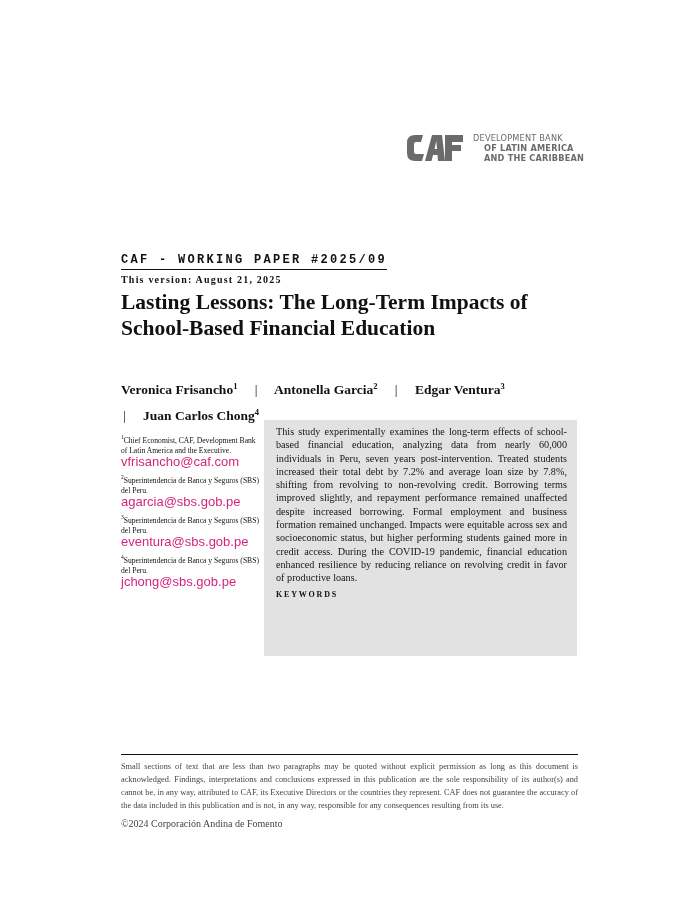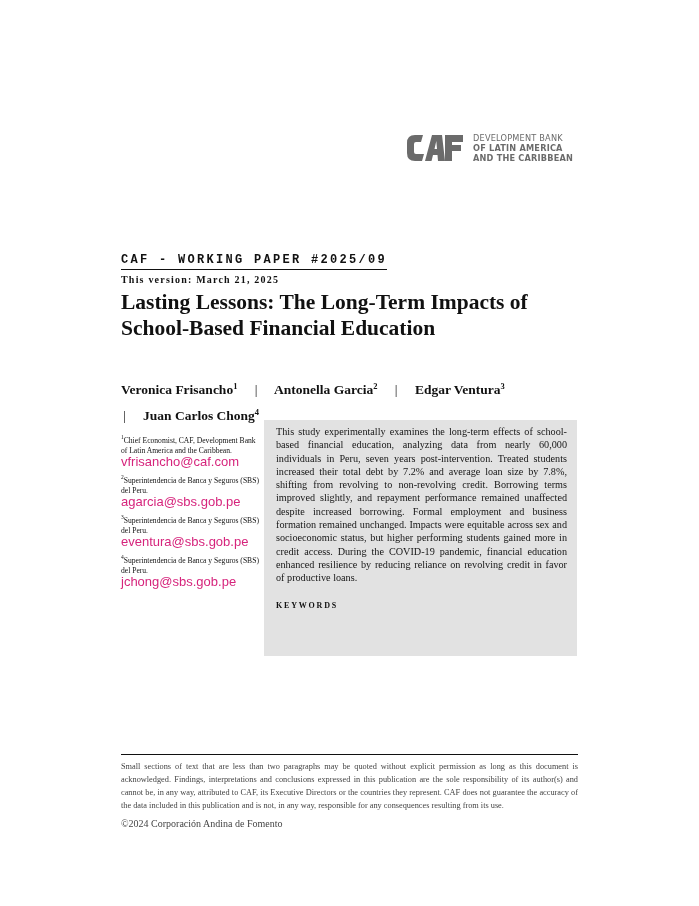--- a/index.html
+++ b/index.html
@@ -4,21 +4,21 @@
 <style>
   html, body { margin: 0; padding: 0; background: #ffffff; }
   body { width: 699px; height: 906px; position: relative; overflow: hidden;
          font-family: "DejaVu Serif", "Liberation Serif", serif; color: #111; }
 
   .logo { position: absolute; left: 405px; top: 133px; display: flex; }
   .logo-mark { width: 60px; height: 30px; }
   .logo-text { margin-left: 8px; font-family: "DejaVu Sans", "Liberation Sans", sans-serif;
                font-size: 8.2px; line-height: 10px; color: #6b6b6b; letter-spacing: 0.2px; }
   .logo-text .l1 { font-weight: normal; }
-  .logo-text .l2, .logo-text .l3 { font-weight: bold; }
+  .logo-text .l2, .logo-text .l3 { font-weight: bold; margin-left: 11px; }
 
   .series { position: absolute; left: 121px; top: 248px; }
   .series-title { font-family: Liberation Mono, monospace; font-weight: bold; font-size: 12px;
                   letter-spacing: 2.3px; padding-bottom: 2px; border-bottom: 1.2px solid #111; display: inline-block; }
   .series-version { font-family: "Liberation Serif", serif; font-weight: bold; font-size: 10px;
                     letter-spacing: 1.2px; margin-top: 4px; }
 
   .title { position: absolute; left: 121px; top: 289px; width: 460px;
            font-family: "Liberation Serif", serif; font-weight: bold; font-size: 21.5px;
            line-height: 26px; color: #111; }
@@ -34,21 +34,21 @@
             font-family: "Liberation Serif", serif; font-size: 7.6px; line-height: 10.5px; color: #111; }
   .affil { margin-bottom: 3px; }
   .affil sup { font-size: 5.5px; }
   .affil .email { font-family: Liberation Sans, sans-serif; font-size: 13px; color: #d6247c; }
 
   .abstract-box { position: absolute; left: 264px; top: 420px; width: 313px; height: 236px;
                   background: #e2e2e2; box-sizing: border-box; padding: 5px 10px 0 12px; }
   .abstract { font-family: "Liberation Serif", serif; font-size: 10.2px; line-height: 13.3px;
               text-align: justify; color: #151515; hyphens: auto; }
   .kw-title { font-family: "Liberation Serif", serif; font-weight: bold; font-size: 8px;
-              letter-spacing: 1.8px; margin-top: 16px; }
+              letter-spacing: 1.8px; margin-top: 5px; }
   .kw-list { font-family: "Liberation Serif", serif; font-size: 8.5px; line-height: 14px; margin-top: 3px; }
 
   .footer { position: absolute; left: 121px; top: 754px; width: 457px; }
   .footer-rule { border-top: 1.3px solid #111; }
   .footer-notice { font-family: "Liberation Serif", serif; font-size: 8.3px; line-height: 13px;
                    color: #444; text-align: justify; margin-top: 5px; }
   .footer-copy { font-family: "Liberation Serif", serif; font-size: 10px; color: #444; margin-top: 6px; }
 </style>
 </head>
 <body>
@@ -64,39 +64,39 @@
   </svg>
   <div class="logo-text">
     <div class="l1">DEVELOPMENT BANK</div>
     <div class="l2">OF LATIN AMERICA</div>
     <div class="l3">AND THE CARIBBEAN</div>
   </div>
 </div>
 
 <div class="series">
   <div class="series-title">CAF - WORKING PAPER #2025/09</div>
-  <div class="series-version">This version: March 21, 2025</div>
+  <div class="series-version">This version: August 21, 2025</div>
 </div>
 
 <div class="title">Lasting Lessons: The Long-Term Impacts of School-Based Financial Education</div>
 
 <div class="authors">
   <span><span>Veronica Frisancho</span><sup>1</sup></span>
   <span class="sep">|</span>
   <span><span>Antonella Garcia</span><sup>2</sup></span>
   <span class="sep">|</span>
   <span><span>Edgar Ventura</span><sup>3</sup></span>
   <br>
   <span class="sep first-sep" style="margin-left:2px">|</span>
   <span><span>Juan Carlos Chong</span><sup>4</sup></span>
 </div>
 
 <div class="affils">
   <div class="affil">
-    <sup>1</sup><span>Chief Economist, CAF, Development Bank of Latin America and the Caribbean.</span><br>
+    <sup>1</sup><span>Chief Economist, CAF, Development Bank of Latin America and the Executive.</span><br>
     <span class="email">vfrisancho@caf.com</span>
   </div>
   <div class="affil">
     <sup>2</sup><span>Superintendencia de Banca y Seguros (SBS) del Peru.</span><br>
     <span class="email">agarcia@sbs.gob.pe</span>
   </div>
   <div class="affil">
     <sup>3</sup><span>Superintendencia de Banca y Seguros (SBS) del Peru.</span><br>
     <span class="email">eventura@sbs.gob.pe</span>
   </div>

